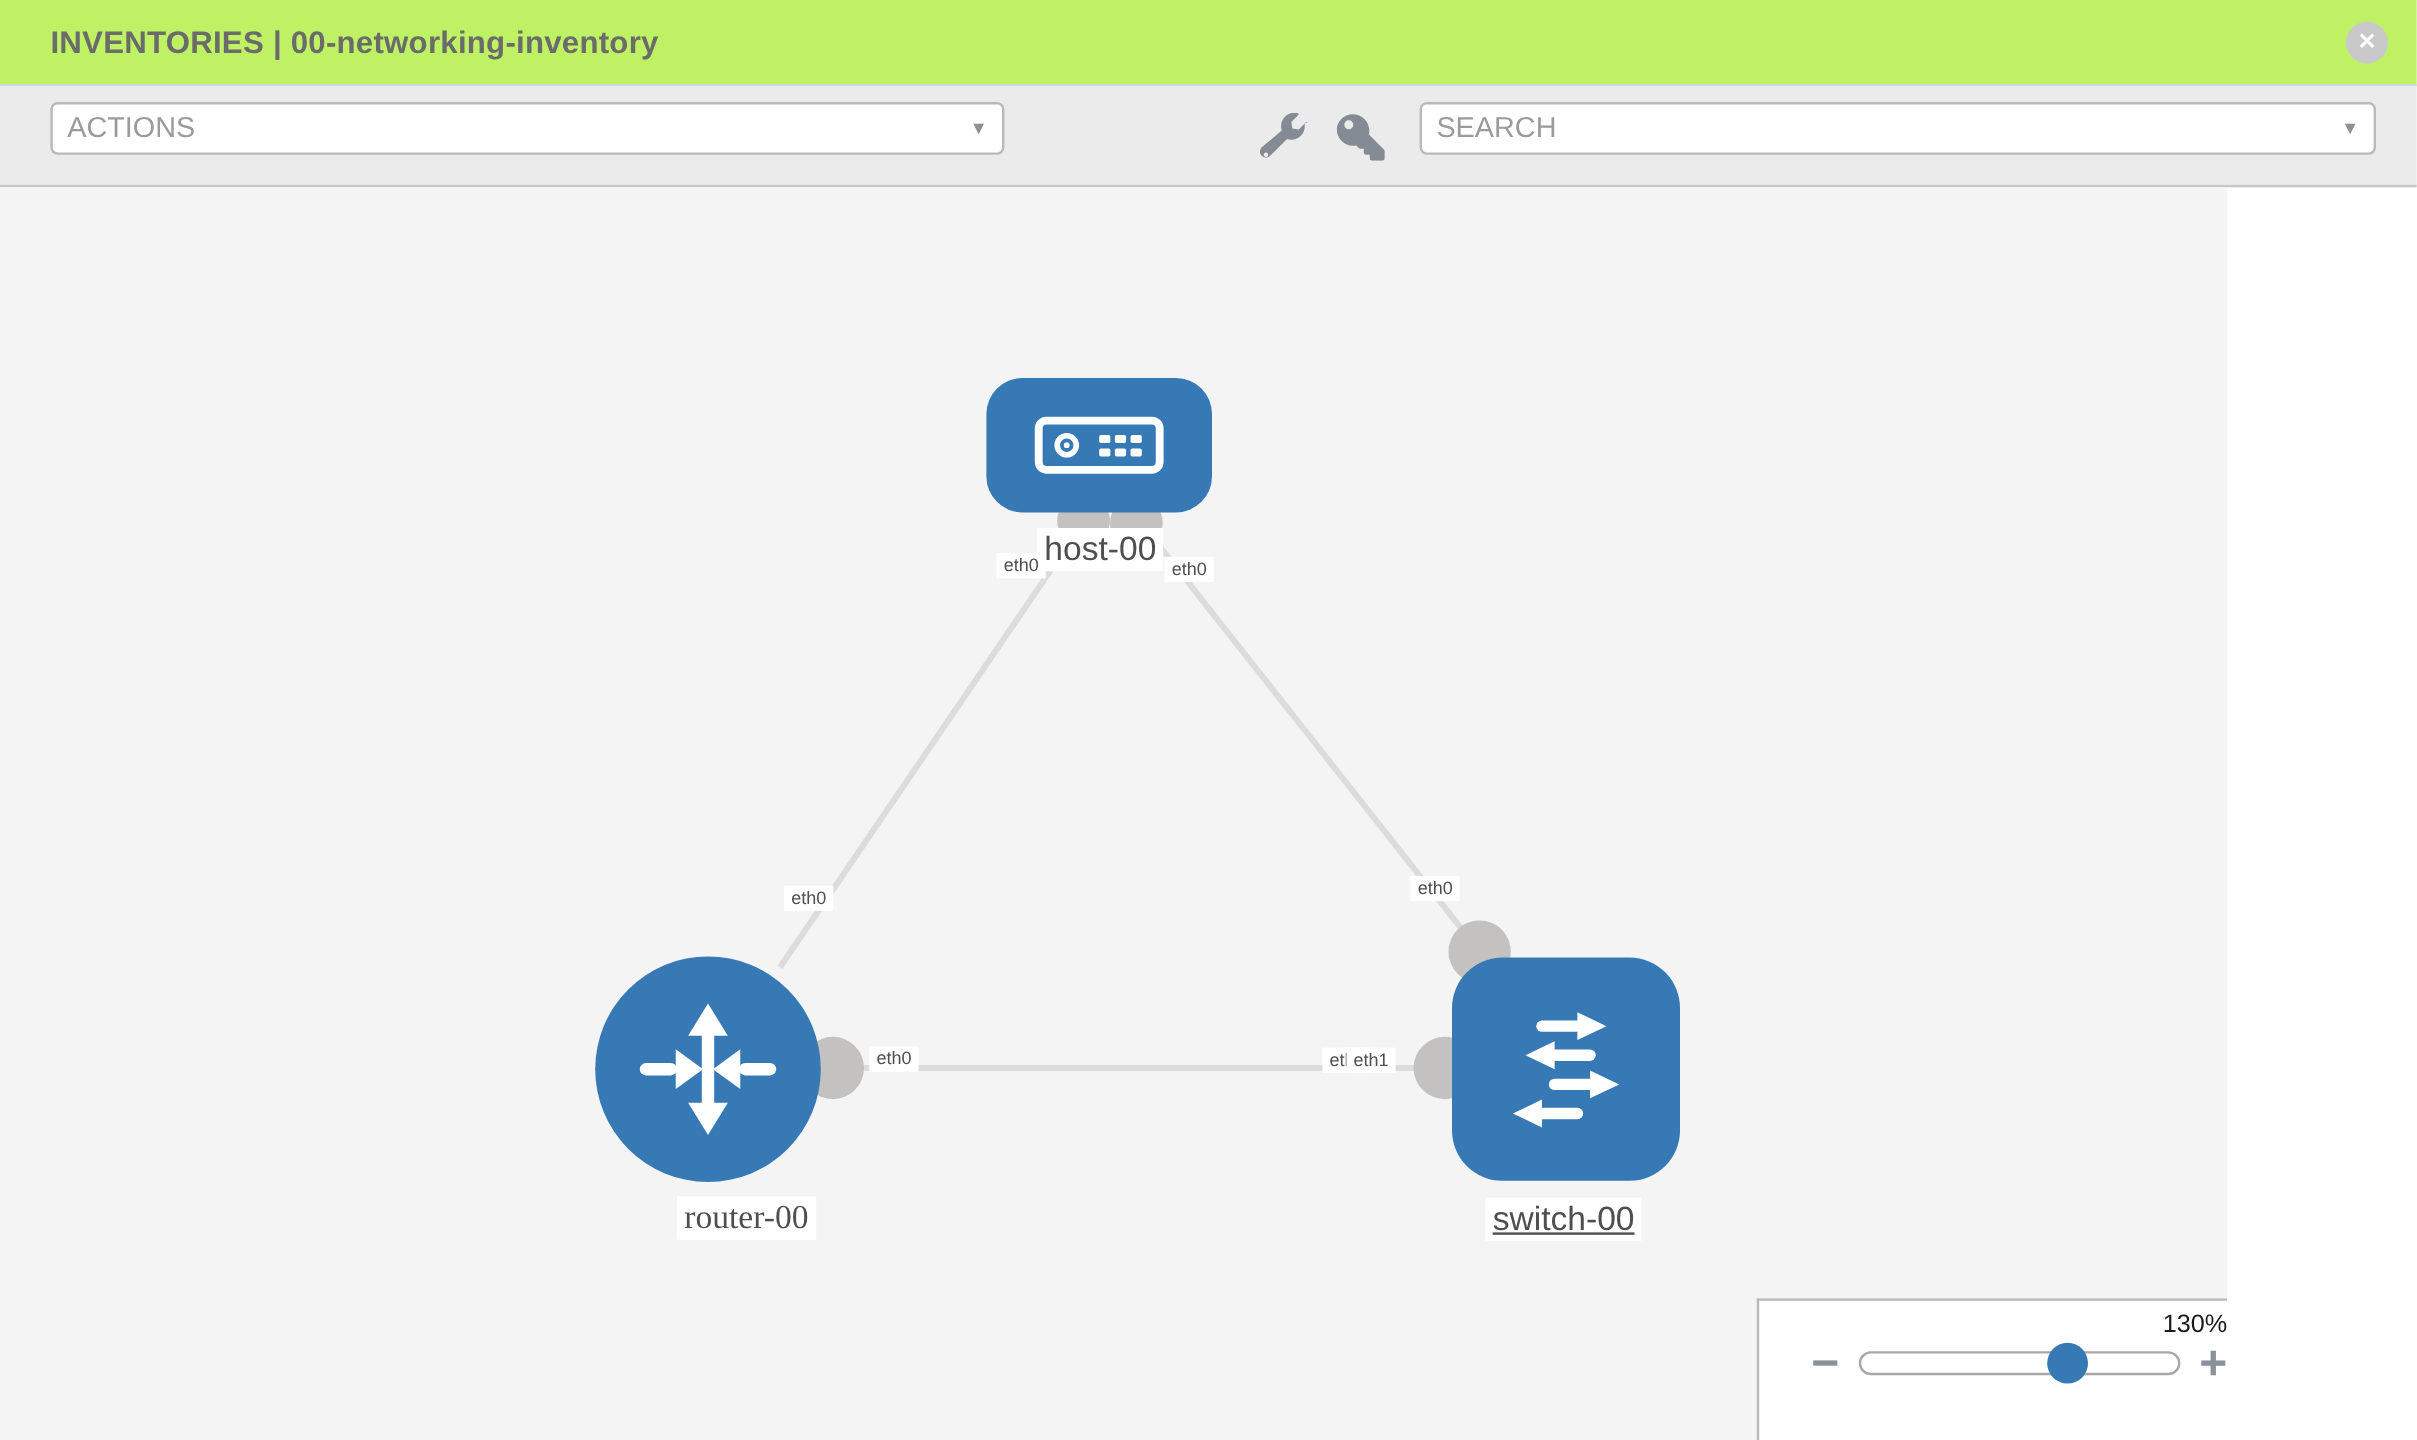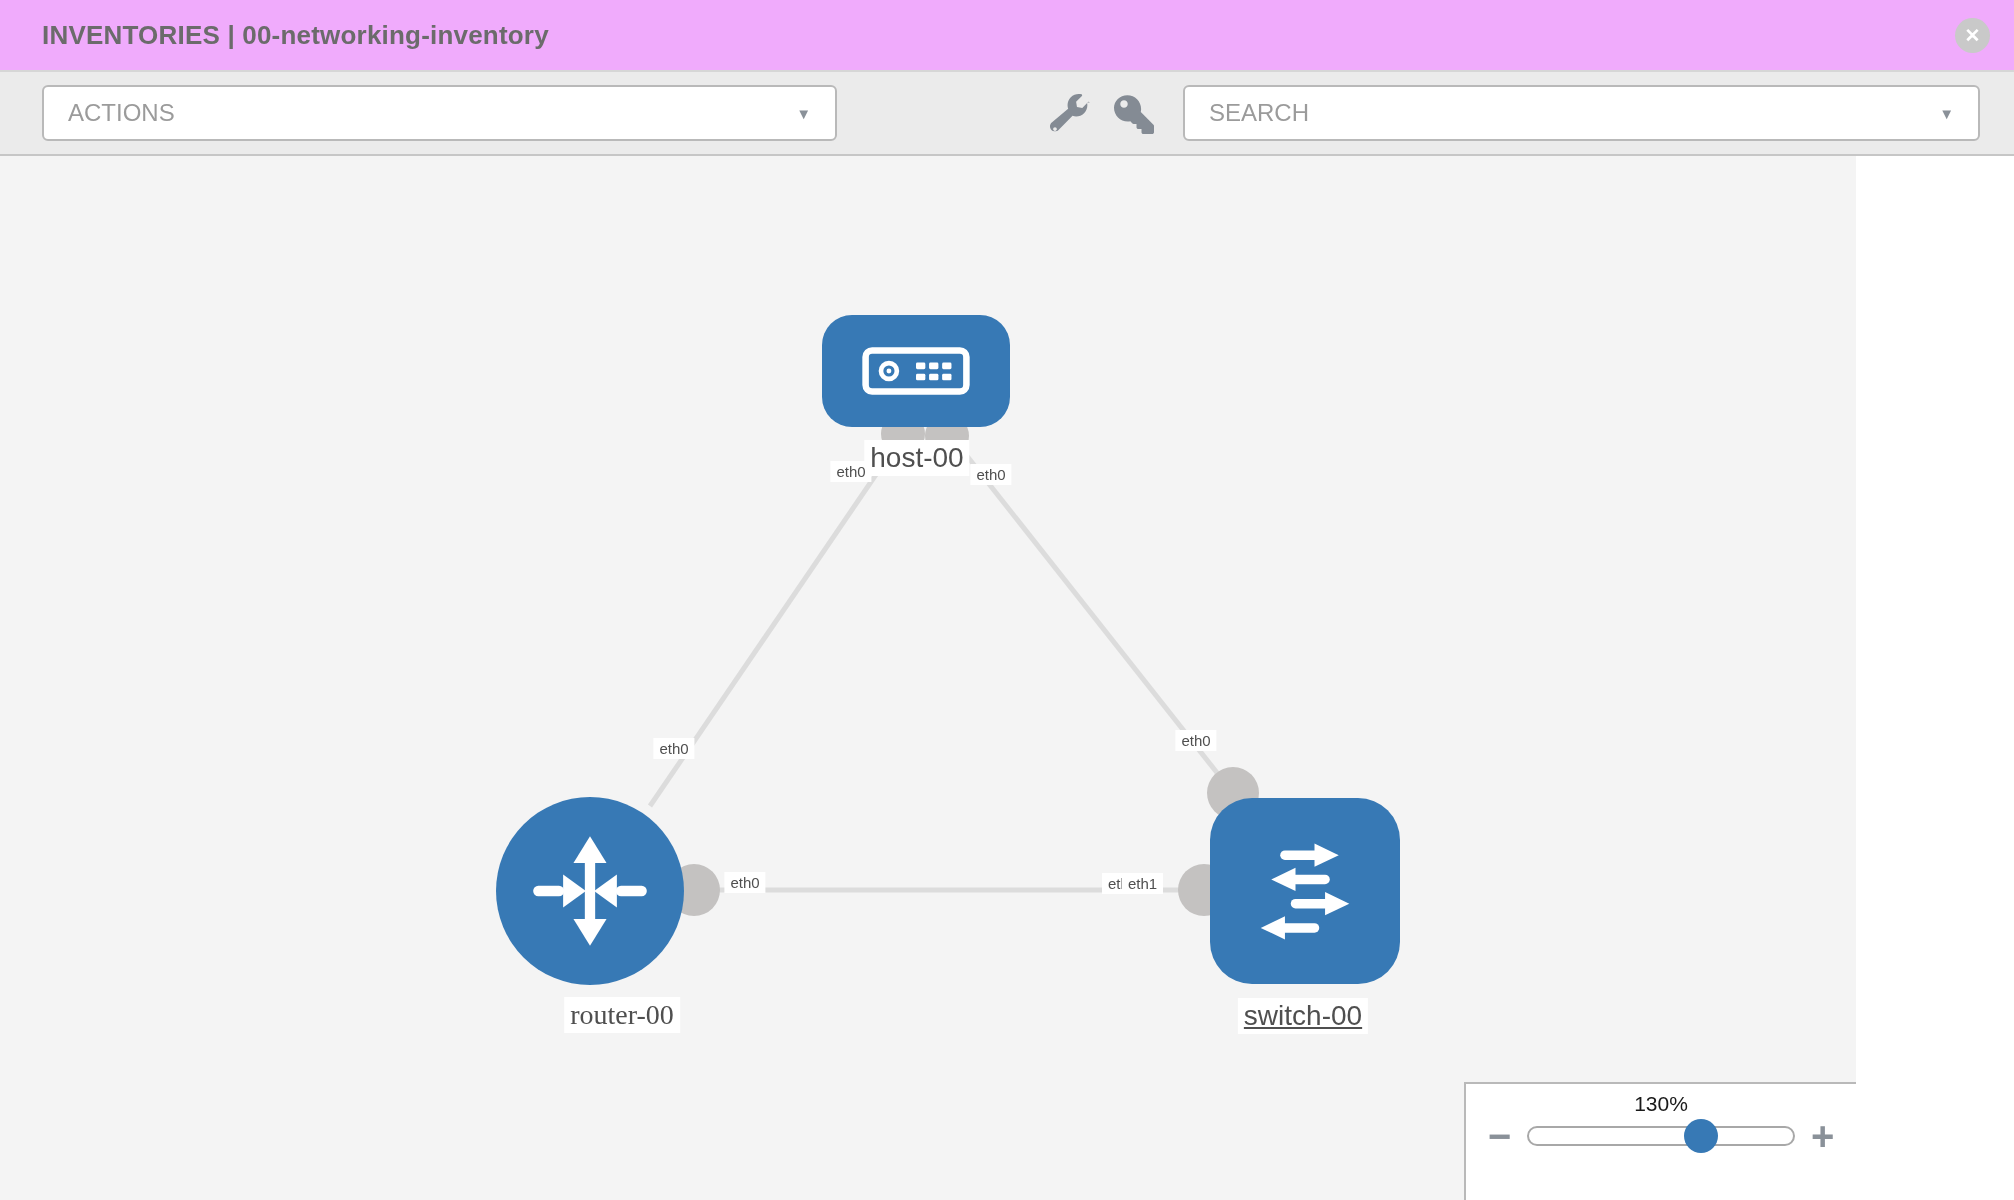--- a/index.html
+++ b/index.html
@@ -1,37 +1,37 @@
 <!DOCTYPE html>
 <html><head>
 <meta charset="utf-8">
 <style>
   * { margin:0; padding:0; box-sizing:border-box; }
   html,body { width:2014px; height:1200px; font-family:"Liberation Sans", sans-serif; background:#fff; overflow:hidden; }
 
   
   .header {
-    height:72px; background:#f0abfc; border-bottom:2px solid #d6d6d6;
+    height:72px; background:#bef264; border-bottom:2px solid #d6d6d6;
     display:flex; align-items:center; padding:0 24px 0 42px;
   }
   .page-title { font-size:26px; font-weight:bold; color:#6b6b6b; letter-spacing:.2px; }
   .close-btn {
     margin-left:auto; width:35px; height:35px; border-radius:50%;
     background:#c9c9c9; color:#fff; display:flex; align-items:center; justify-content:center;
     font-size:19px; font-weight:bold; cursor:pointer; user-select:none;
   }
 
   
   .toolbar {
     position:relative; height:84px; background:#ebebeb; border-bottom:2px solid #c6c6c6;
   }
   .select-box {
-    position:absolute; top:13px; height:56px; background:#fff;
+    position:absolute; top:13px; height:44px; background:#fff;
     border:2px solid #b9b9b9; border-radius:6px;
-    display:flex; align-items:center; padding:0 24px;
+    display:flex; align-items:center; padding:0 12px;
     font-size:24px; color:#9b9b9b; cursor:pointer;
   }
   .select-box .caret { margin-left:auto; font-size:15px; color:#8a9199; }
   .actions-box { left:42px;  width:795px; }
   .search-box  { left:1183px; width:797px;align-items:center; }
   .tool-icon { position:absolute; top:22px; width:40px; height:40px; cursor:pointer; }
   .wrench { left:1050px; }
   .key    { left:1114px; }
 
   
@@ -60,21 +60,21 @@
   .eth-diag-left   { left:674px;  top:582px; }
   .eth-diag-right  { left:1196px; top:574px; }
   .eth-mid-left    { left:745px;  top:716px; }
   .eth-mid-right-under { left:1102px; top:717px; z-index:3; }
   .eth-mid-right-over  { left:1122px; top:717px; z-index:4; }
 
   
   .zoom-panel {
     position:absolute; right:0; bottom:0; width:392px; height:118px; z-index:5;
     background:#ffffff; border-left:2px solid #b9b9b9; border-top:2px solid #b9b9b9;
-    display:flex; flex-direction:column; align-items:center; padding-top:8px;
+    display:flex; flex-direction:column; align-items:flex-end; padding-top:8px;
   }
   .zoom-value { font-size:21px; color:#1a1a1a; }
   .zoom-row { display:flex; align-items:center; gap:16px; margin-top:5px; }
   .zoom-btn {
     font-size:40px; font-weight:bold; color:#8a9199; line-height:30px;
     cursor:pointer; user-select:none;
   }
   .slider-track {
     position:relative; width:268px; height:20px; background:#fff;
     border:2px solid #a8a8a8; border-radius:12px; cursor:pointer;

